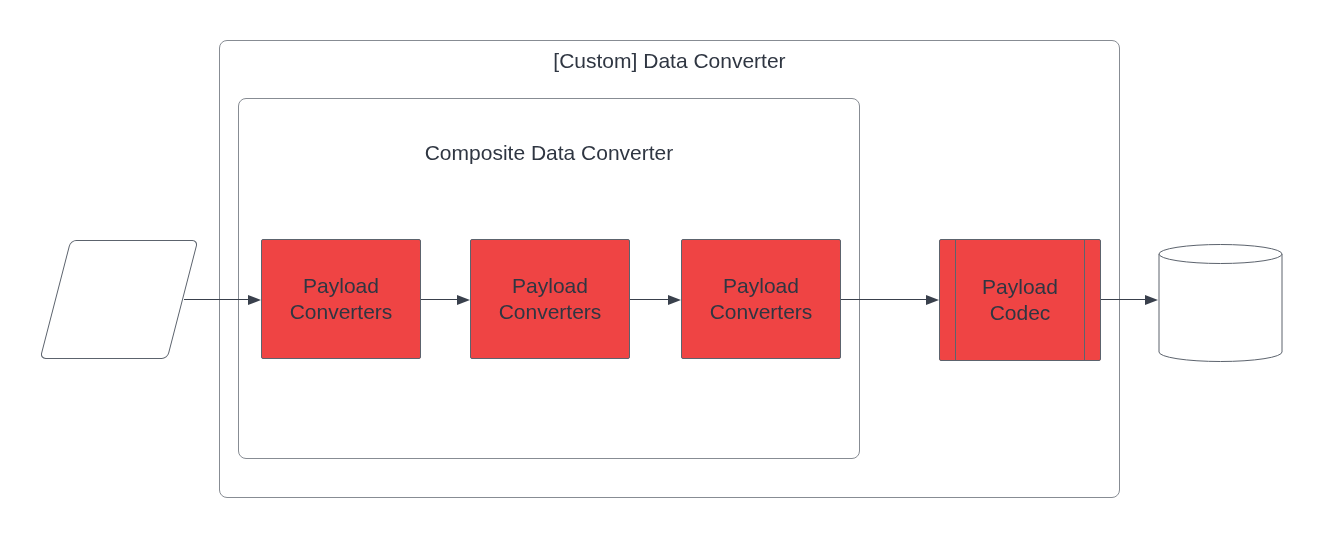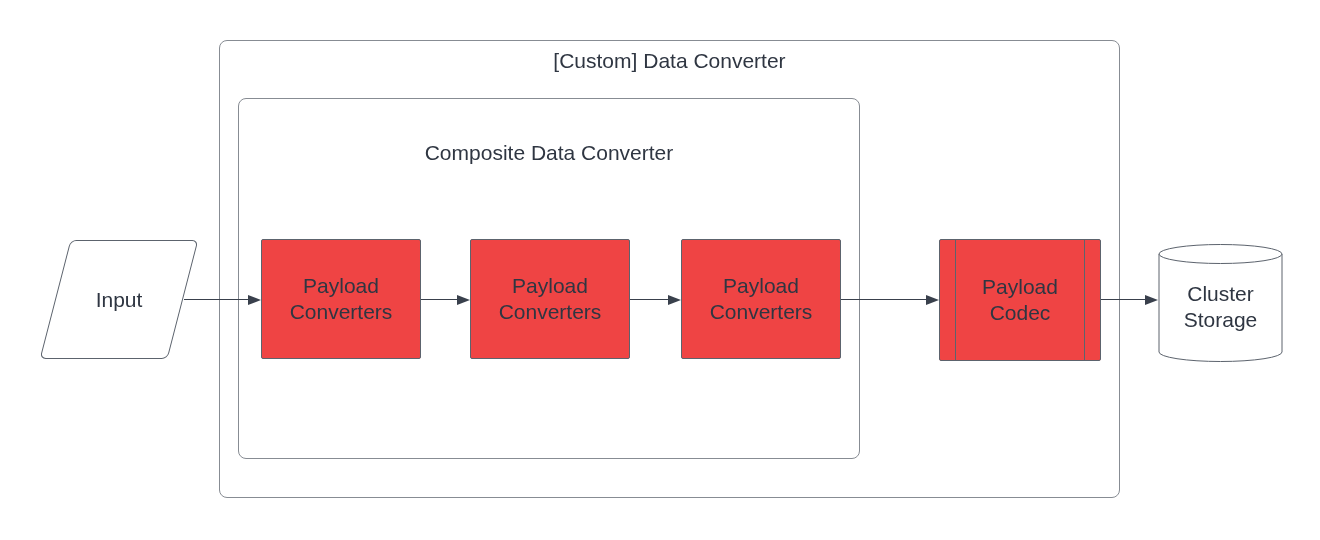--- a/index.html
+++ b/index.html
@@ -96,23 +96,20 @@
 
   <div class="group outer-group">
     <div class="group-title label">[Custom] Data Converter</div>
   </div>
 
   <div class="group inner-group">
     <div class="group-title label">Composite Data Converter</div>
   </div>
 
   <div class="parallelogram"></div>
-  <div class="input-label">
-    <span class="label">Input</span>
-  </div>
 
   <div>
     <div class="arrow-line" style="left:184px;width:64px;"></div>
     <div class="arrow-head" style="left:248px;"></div>
   </div>
 
   <div class="node node-box" style="left:261px;">
     <span class="label">Payload
 Converters</span>
   </div>
@@ -153,18 +150,14 @@
     <div class="arrow-line" style="left:1101px;width:44px;"></div>
     <div class="arrow-head" style="left:1145px;"></div>
   </div>
 
   <div class="cylinder">
     <svg width="125" height="118" viewBox="0 0 125 118" xmlns="http://www.w3.org/2000/svg">
       <path d="M1,10 L1,108 A61.5,9.5 0 0 0 124,108 L124,10" fill="#ffffff" stroke="#5c636d" stroke-width="1"></path>
       <ellipse cx="62.5" cy="10" rx="61.5" ry="9.5" fill="#ffffff" stroke="#5c636d" stroke-width="1"></ellipse>
     </svg>
   </div>
-  <div class="cylinder-label">
-    <span class="label">Cluster
-Storage</span>
-  </div>
 
 </div>
 
 </body></html>

